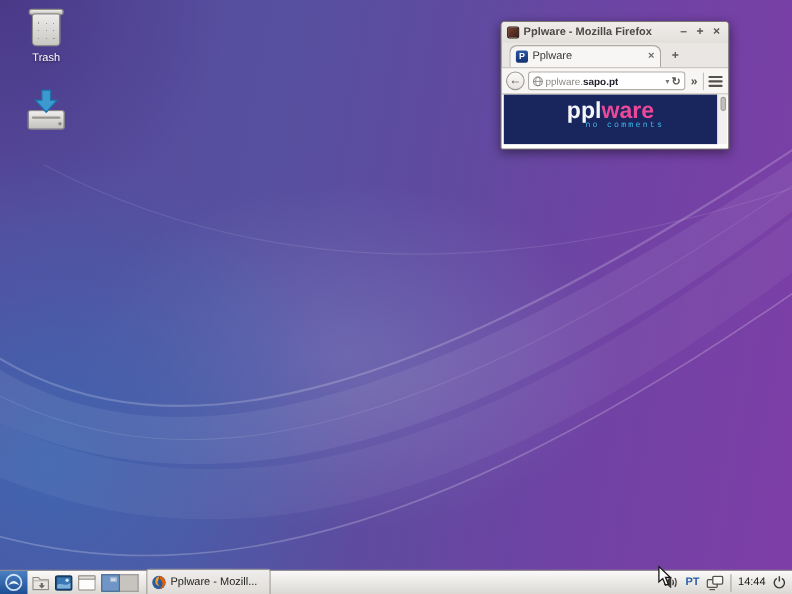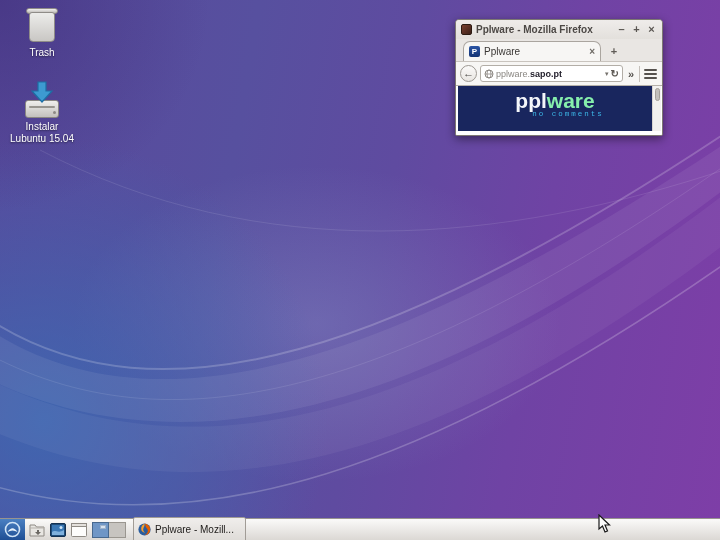--- a/index.html
+++ b/index.html
@@ -119,21 +119,21 @@
   .fx-reload { font-size:10px; color:#5d5954; font-weight:bold; }
   .fx-overflow { font-size:11px; font-weight:bold; color:#55514d; padding:0 2px; }
   .fx-sep { width:1px; height:16px; background:#c5c0ba; }
   .fx-menu { width:15px; display:flex; flex-direction:column; gap:2px; padding:0 1px; }
   .fx-menu span { display:block; height:2px; background:#56524e; border-radius:1px; }
 
   .fx-content { flex:1; background:#ffffff; position:relative; padding:1px 1px 3px 1px; }
   .fx-page { position:absolute; left:2px; top:0; right:10px; bottom:4px; background:#19265e; overflow:hidden; }
   .fx-logo { text-align:center; margin-top:3px; font-weight:bold; font-size:21px; letter-spacing:0; line-height:24px; }
   .fx-logo .w { color:#f4f6fa; }
-  .fx-logo .c { color:#86efac; }
+  .fx-logo .c { color:#ec4899; }
   .fx-tagline { text-align:center; color:#3cb6e6; font-size:7.5px; letter-spacing:2px; margin-top:-3px; padding-left:26px;font-family:Liberation Mono, monospace; }
   .fx-scroll { position:absolute; top:0; right:1px; width:9px; bottom:4px; background:#f2f1ef; border-left:1px solid #d8d5d1; }
   .fx-thumb { position:absolute; top:2px; left:2px; width:5px; height:13px; background:#c2bfbb; border:1px solid #a49f99; border-radius:3px; }
 
   
   .taskbar {
     position:absolute; left:0; right:0; bottom:0; height:22px;
     background:linear-gradient(#fbfaf9,#dbd8d4);
     border-top:1px solid #989史490;
     border-top:1px solid #98948f;
@@ -185,24 +185,20 @@
   </div>
 
   <div class="desk-icon icon-install-pos">
     <div class="glyph install-glyph">
       <div class="install-drive"></div>
       <div class="install-slot"></div>
       <div class="install-led"></div>
       <svg width="38" height="26" style="position:absolute;left:0;top:-2px;">
         <path d="M15 2 h8 v9 h6 l-10 11 l-10 -11 h6 z" fill="#3d9ad1" stroke="#1c6ea4" stroke-width="1.2"></path>
       </svg>
-    </div>
-    <div class="lbl">
-      <div>Instalar</div>
-      <div>Lubuntu 15.04</div>
     </div>
   </div>
 </div>
 
 <div class="fx-window">
   <div class="fx-titlebar">
     <div class="fx-winicon"></div>
     <div class="fx-title">Pplware - Mozilla Firefox</div>
     <div class="fx-ctrl">–</div>
     <div class="fx-ctrl">+</div>
@@ -296,17 +292,36 @@
     <svg width="13" height="13" viewBox="0 0 16 16">
       <circle cx="8" cy="8" r="7.5" fill="#2a5d9e"></circle>
       <path d="M8 1 C12 1, 15 4, 15 8 C15 12, 12 15, 8 15 C11 13.5, 12.5 11, 12 8.5 C11.6 6.5, 10 6, 9.5 4.5 C9.2 3.5, 9.5 2, 8 1 Z" fill="#e66000"></path>
       <path d="M8 1 C5 2, 3.5 5, 4 8 C4.4 10.5, 6.5 12, 9 11.5 C7 11, 6 9, 6.5 7 C7 5, 8.5 4, 8 1 Z" fill="#f79e2e"></path>
     </svg>
     <div class="tb-task-label">Pplware - Mozill...</div>
   </div>
 
   <div class="tb-spacer"></div>
 
+  <div class="tb-tray">
+    <svg width="14" height="13" viewBox="0 0 14 13">
+      <path d="M1 4.5 h2.5 L7 1.5 v10 L3.5 8.5 H1 Z" fill="#3c3935" stroke="#3c3935" stroke-width="0.5"></path>
+      <path d="M8.5 4 Q10 6.5 8.5 9" fill="none" stroke="#3c3935" stroke-width="1.1"></path>
+      <path d="M10.5 2.5 Q13 6.5 10.5 10.5" fill="none" stroke="#3c3935" stroke-width="1.1"></path>
+    </svg>
+    <div class="tb-pt">PT</div>
+    <svg width="16" height="14" viewBox="0 0 16 14">
+      <rect x="1" y="4" width="9" height="7" rx="1" fill="#ecebe9" stroke="#55524e" stroke-width="1.2"></rect>
+      <rect x="6" y="1" width="9" height="7" rx="1" fill="#f7f6f4" stroke="#55524e" stroke-width="1.2"></rect>
+      <path d="M3 13 h5" stroke="#55524e" stroke-width="1.2"></path>
+    </svg>
+    <div class="tb-vsep"></div>
+    <div class="tb-clock">14:44</div>
+    <svg width="13" height="13" viewBox="0 0 14 14">
+      <path d="M4.5 3 A5 5 0 1 0 9.5 3" fill="none" stroke="#3c3935" stroke-width="1.4"></path>
+      <line x1="7" y1="1" x2="7" y2="6" stroke="#3c3935" stroke-width="1.4"></line>
+    </svg>
+  </div>
 </div>
 
 <svg class="cursor" width="15" height="20" viewBox="0 0 15 20">
   <path d="M2 1 L2 15 L5.5 12 L8 18 L10.5 17 L8 11 L12.5 11 Z" fill="#fdfdfd" stroke="#1a1a1a" stroke-width="1.2"></path>
 </svg>
 
 </body></html>

